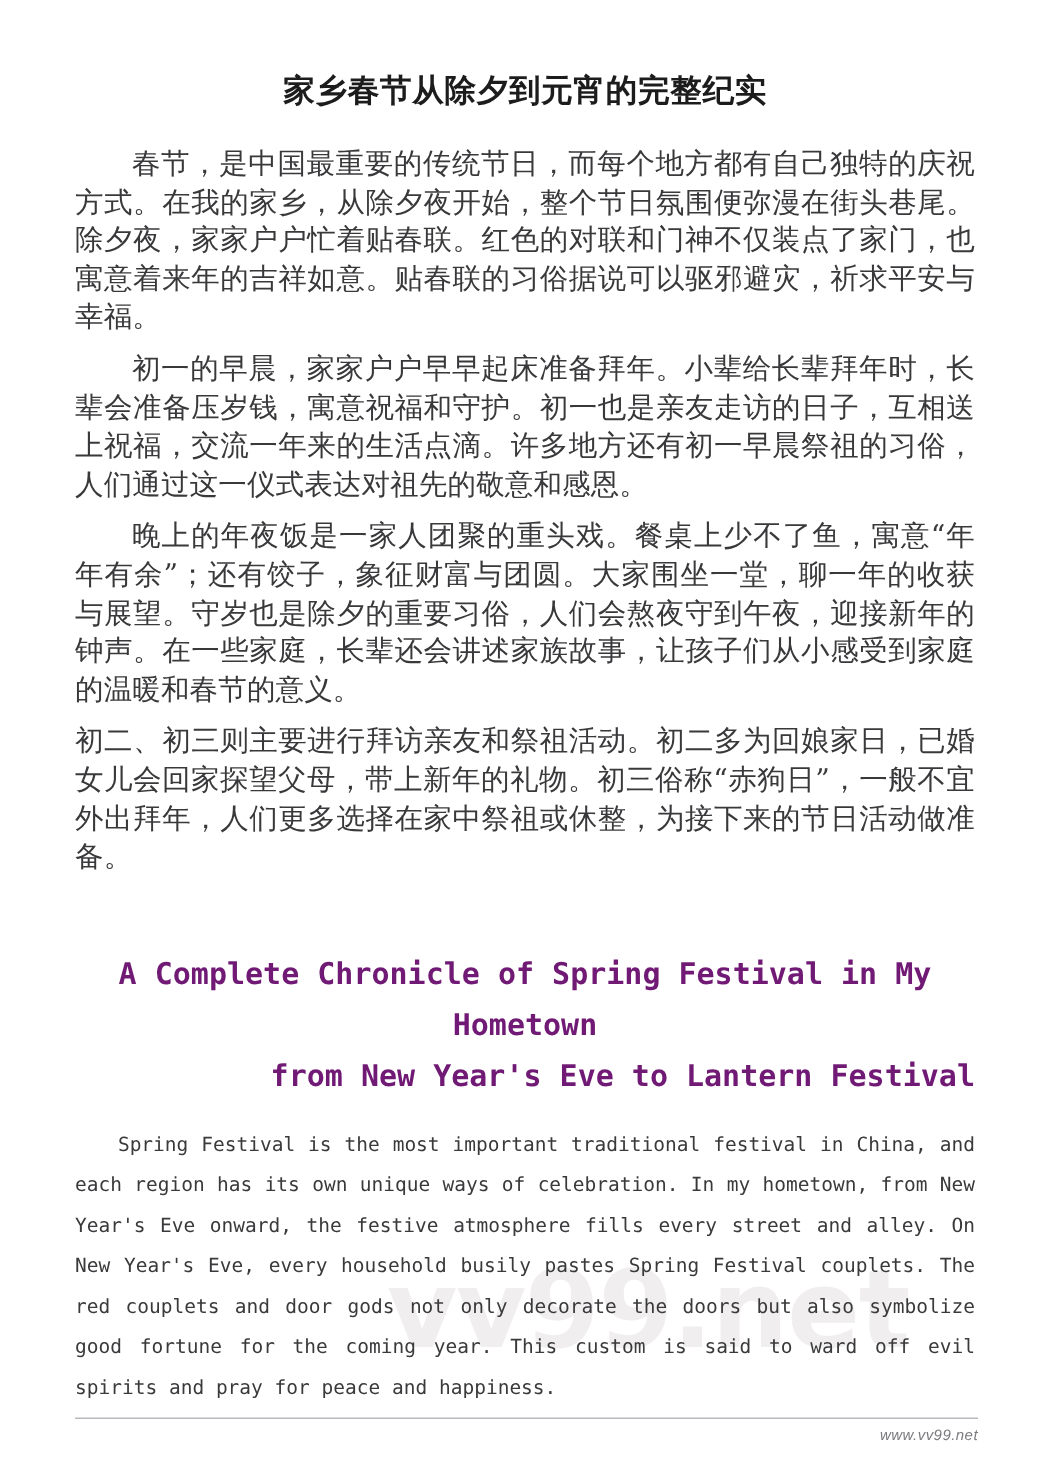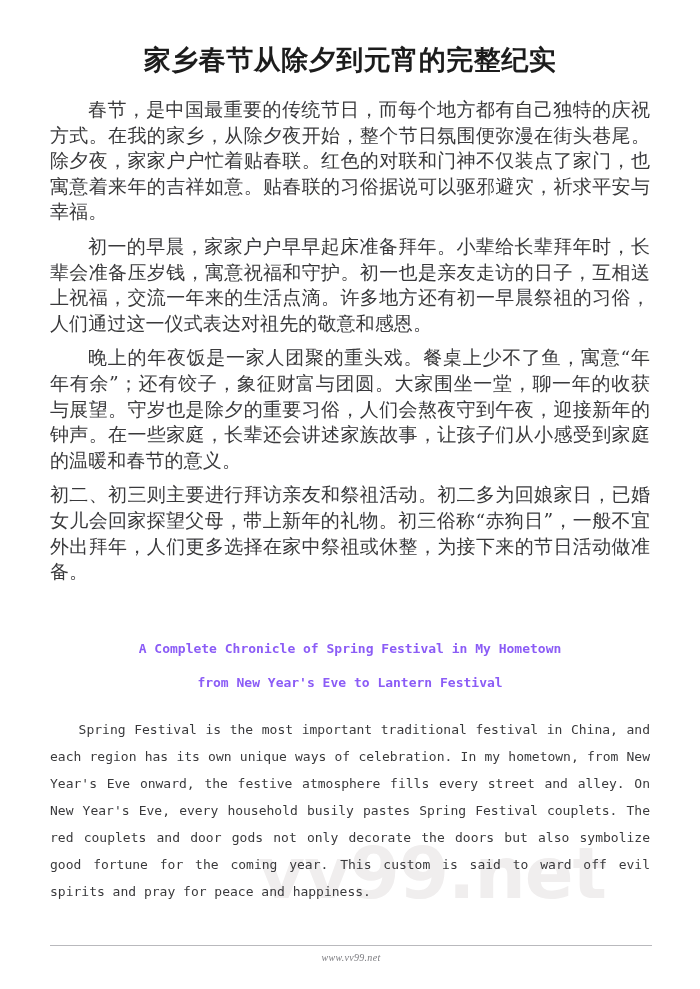--- a/index.html
+++ b/index.html
@@ -48,21 +48,21 @@
     position: relative;
     z-index: 2;
     padding-top: 45px;
   }
 
   
   .cn-title {
     text-align: center;
     font-family: "DejaVu Serif", "Liberation Serif", serif;
     font-weight: 700;
-    font-size: 27px;
+    font-size: 21px;
     line-height: 30px;
     letter-spacing: 0.5px;
     color: #1c1c1c;
     margin: 0 0 22px 0;
   }
 
   .cn-p {
     font-family: "DejaVu Serif", "Liberation Serif", serif;
     font-size: 19px;
     line-height: 25.6px;
@@ -75,27 +75,27 @@
   }
   .cn-p.no-indent { text-indent: 0; }
 
   
   .en-block { margin-top: 47px; }
 
   .en-title {
     text-align: center;
     font-family: "DejaVu Sans Mono", "Liberation Mono", monospace;
     font-weight: 700;
-    font-size: 13px;
+    font-size: 20px;
     line-height: 34px;
-    color: #8b5cf6;
+    color: #701a75;
     margin: 0 0 16px 0;
     letter-spacing: 0px;
   }
-  .en-title .line2 { display: block; }
+  .en-title .line2 { display: block; text-align: right; }
 
   .en-p {
     font-family: "DejaVu Sans Mono", "Liberation Mono", monospace;
     font-size: 13px;
     line-height: 27px;
     text-align: justify;
     text-indent: 2.2em;
     margin: 0 0 12px 0;
     color: #3a3a3c;
   }
@@ -107,22 +107,22 @@
     right: 48px;
     bottom: 26px;
     z-index: 3;
   }
   .footer-rule {
     border: 0;
     border-top: 1px solid #b9b9bd;
     margin: 0 0 6px 0;
   }
   .footer-url {
-    text-align: center;
-    font-family: Liberation Serif, serif;
+    text-align: right;
+    font-family: Liberation Sans, sans-serif;
     font-style: italic;
     font-size: 10px;
     color: #7c7c80;
     letter-spacing: 0.3px;
   }
 </style>
 </head>
 <body>
 
 <div class="page">

